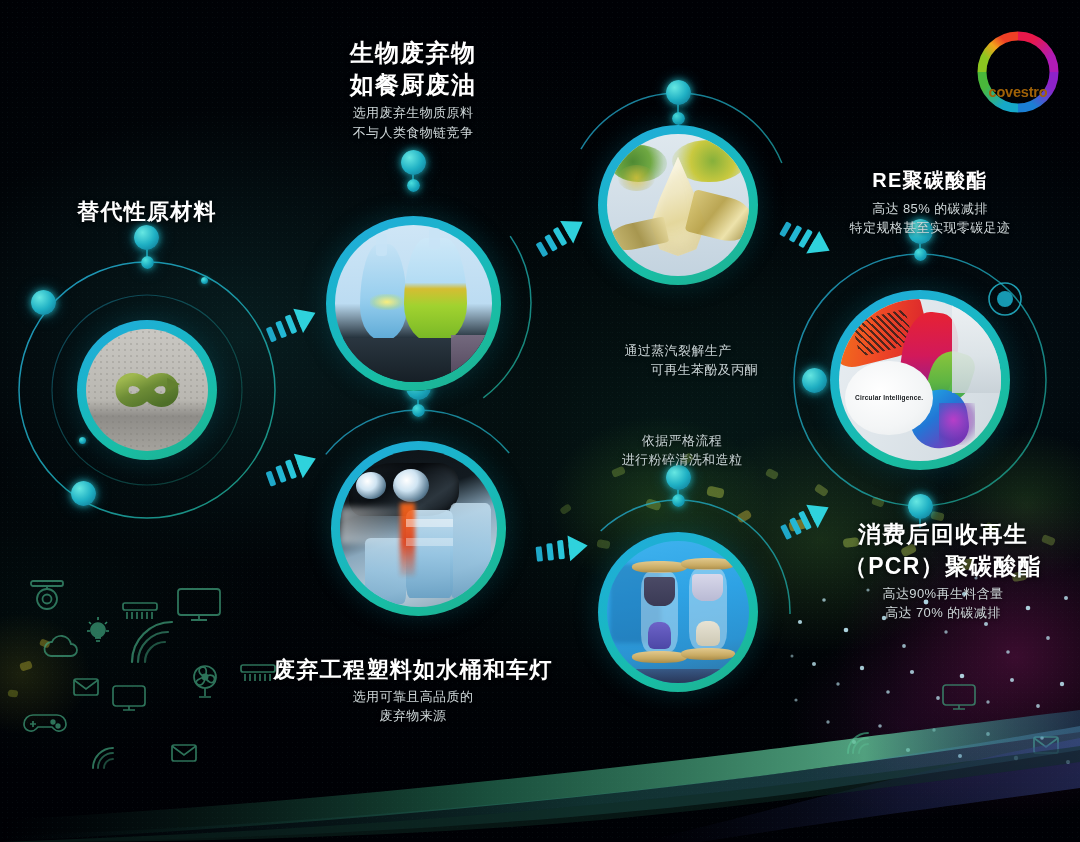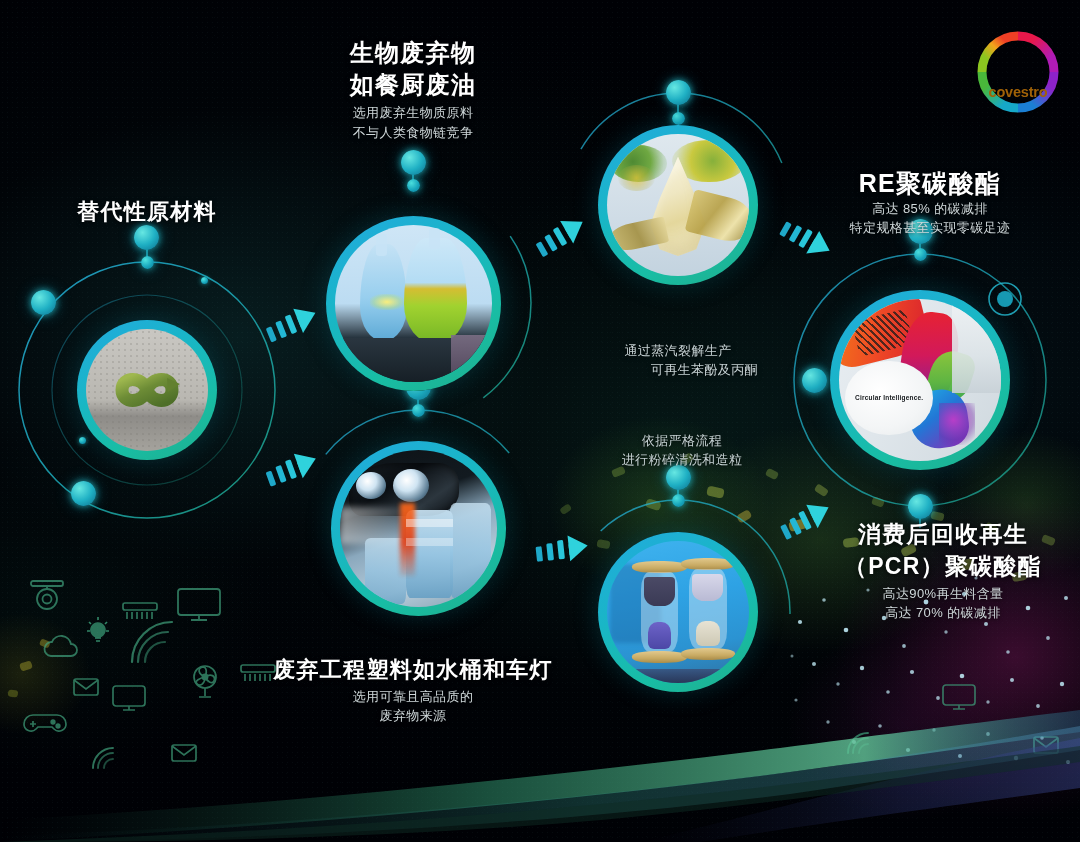--- a/index.html
+++ b/index.html
@@ -461,21 +461,21 @@
   <div class="t-title" style="left:34px;top:186px;width:226px;font-size:22px;margin-top:12px;">替代性原材料</div>
 
   <div class="t-title" style="left:293px;top:38px;width:240px;font-size:24px;">生物废弃物</div>
   <div class="t-title" style="left:293px;top:70px;width:240px;font-size:24px;">如餐厨废油</div>
   <div class="t-sub" style="left:293px;top:104px;width:240px;">选用废弃生物质原料</div>
   <div class="t-sub" style="left:293px;top:124px;width:240px;">不与人类食物链竞争</div>
 
   <div class="t-note" style="left:598px;top:342px;width:160px;">通过蒸汽裂解生产</div>
   <div class="t-note" style="left:598px;top:361px;width:160px;text-align:right;">可再生苯酚及丙酮</div>
 
-  <div class="t-title" style="left:810px;top:168px;width:240px;font-size:25px;">RE聚碳酸酯</div>
+  <div class="t-title" style="left:810px;top:168px;width:240px;font-size:20px;">RE聚碳酸酯</div>
   <div class="t-sub" style="left:800px;top:200px;width:260px;">高达 85% 的碳减排</div>
   <div class="t-sub" style="left:800px;top:219px;width:260px;">特定规格甚至实现零碳足迹</div>
 
   <div class="t-title" style="left:258px;top:656px;width:310px;font-size:22px;">废弃工程塑料如水桶和车灯</div>
   <div class="t-sub" style="left:258px;top:688px;width:310px;">选用可靠且高品质的</div>
   <div class="t-sub" style="left:258px;top:707px;width:310px;text-align:center;">废弃物来源</div>
 
   <div class="t-note" style="left:598px;top:432px;width:168px;">依据严格流程</div>
   <div class="t-note" style="left:598px;top:451px;width:168px;">进行粉碎清洗和造粒</div>
 

